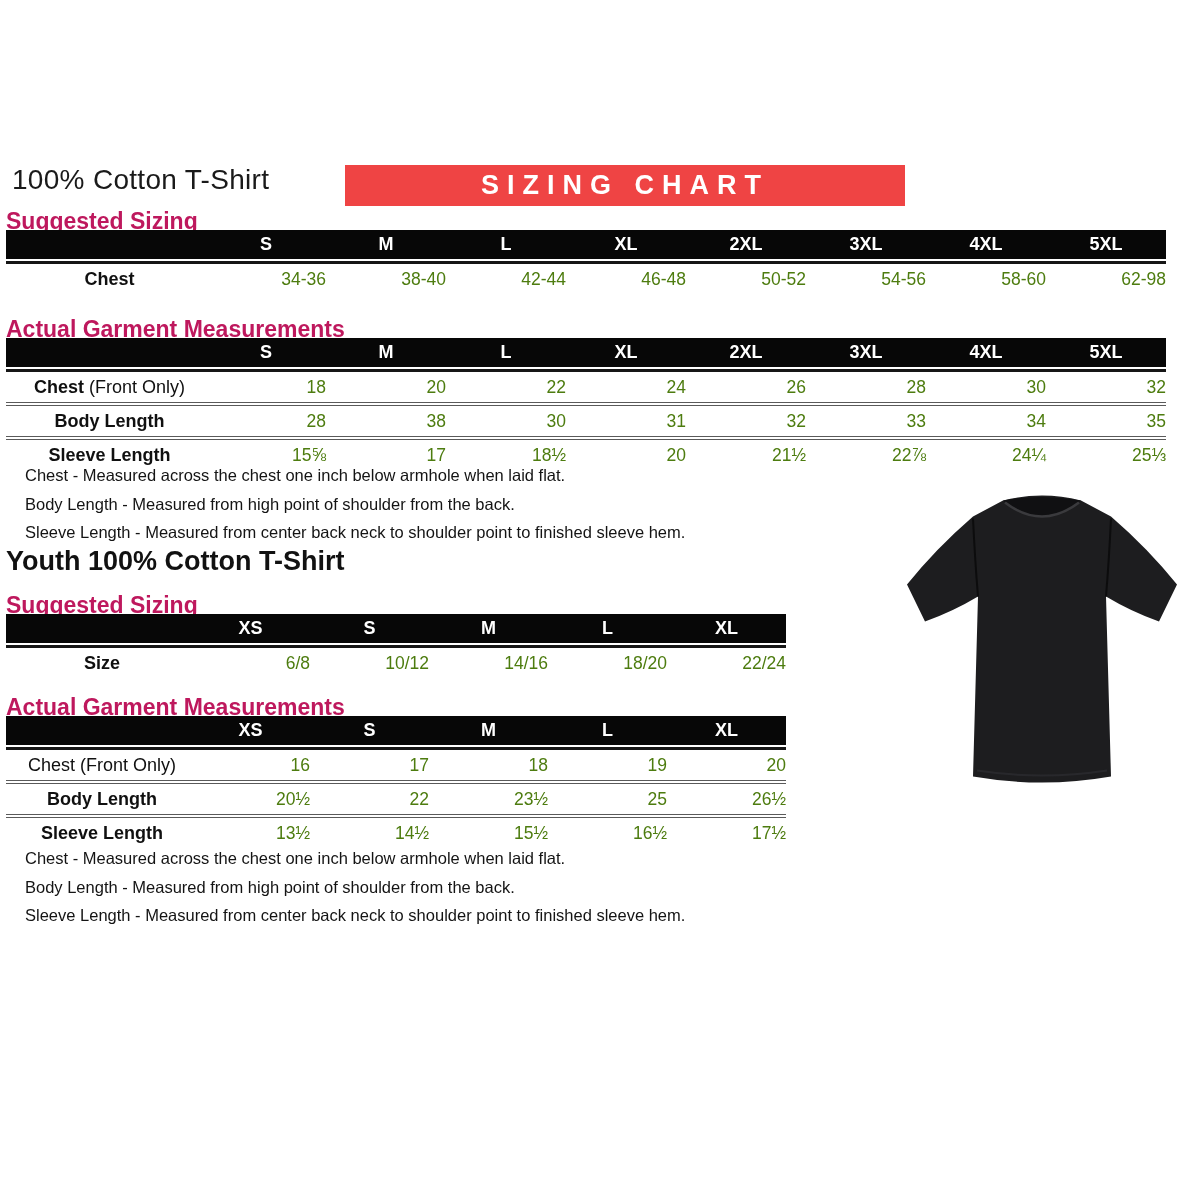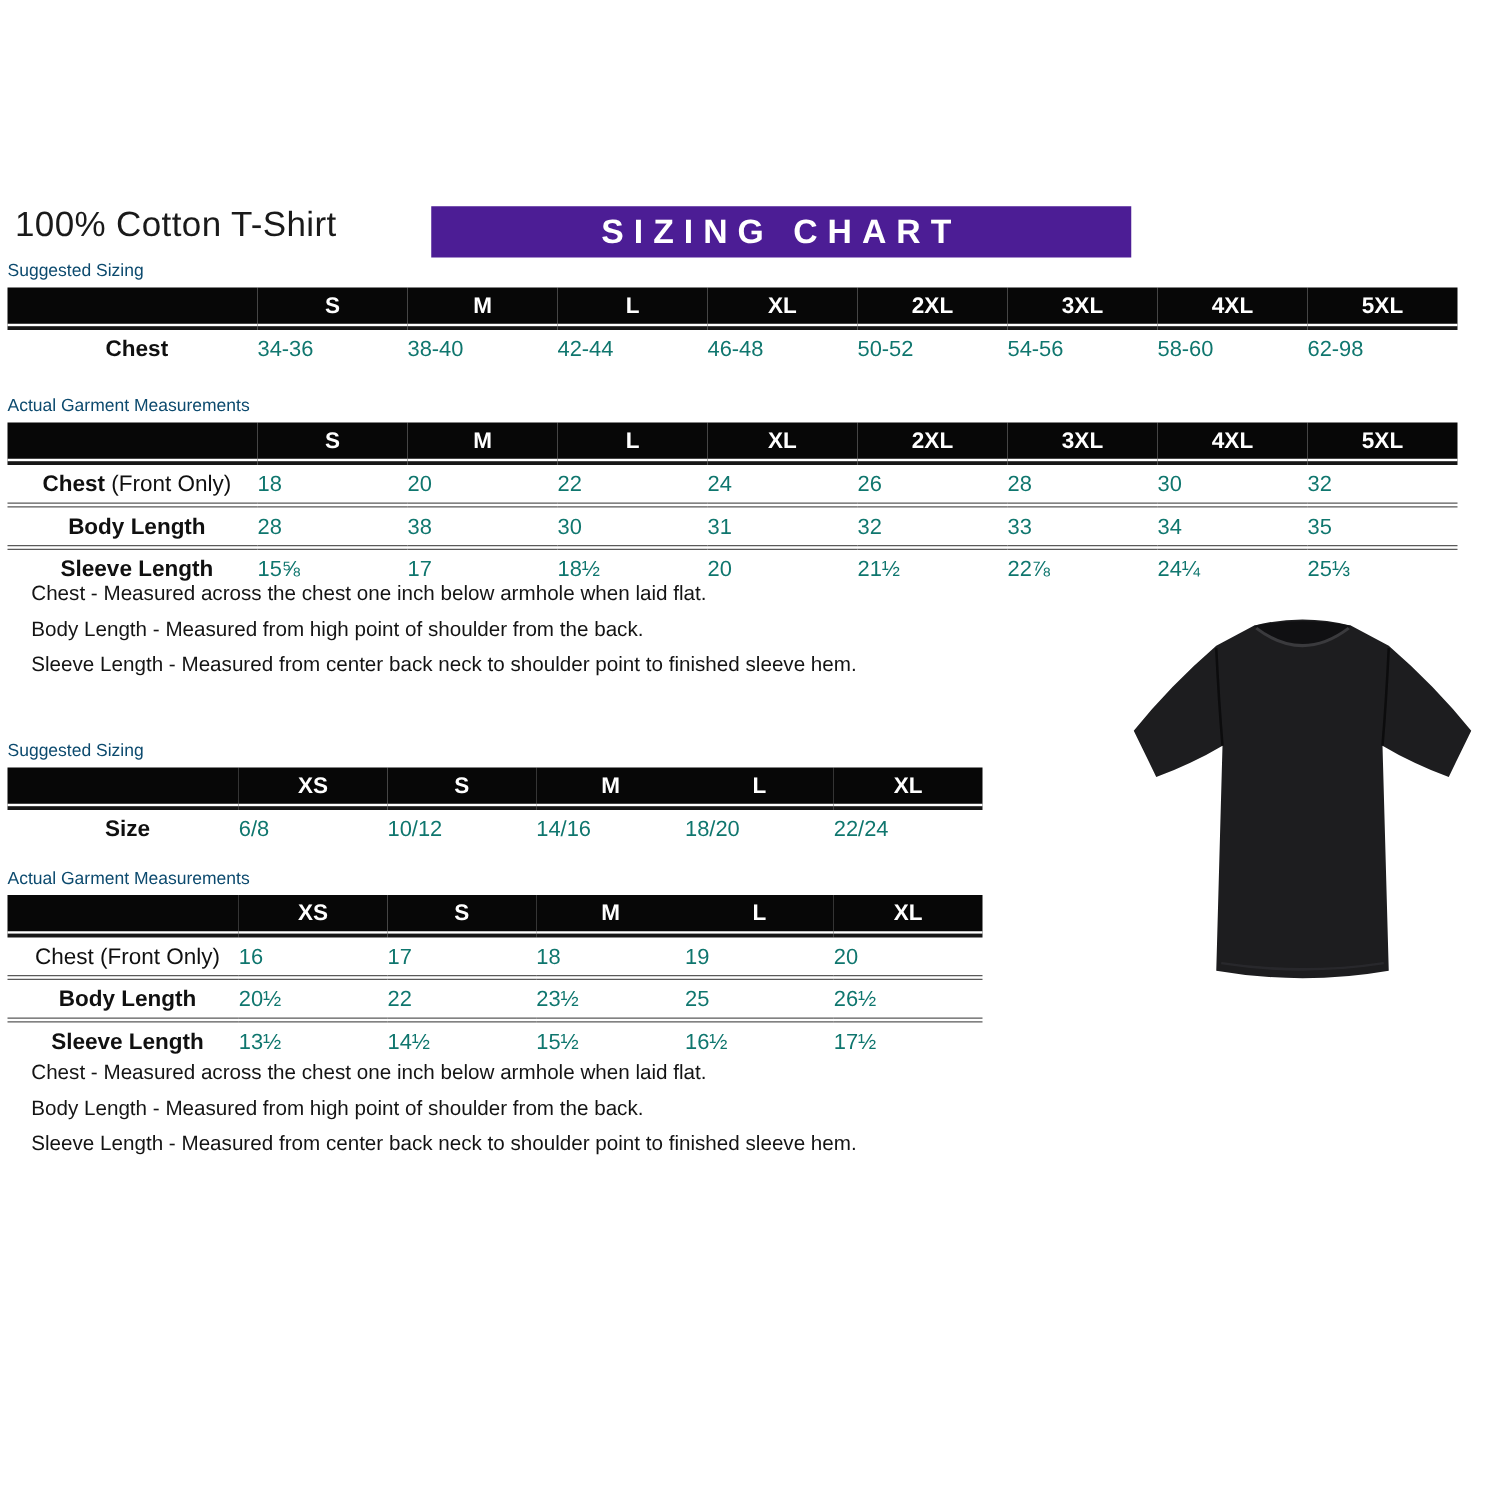--- a/index.html
+++ b/index.html
@@ -13,33 +13,33 @@
     position:absolute; left:12px; top:164px;
     font-size:28px; font-weight:400; color:#1a1a1a; letter-spacing:0.3px;
     white-space:nowrap;
   }
   .banner {
     position:absolute; left:345px; top:165px; width:560px; height:41px;
     display:flex; align-items:center; justify-content:center;
     font-size:27px; font-weight:700; letter-spacing:8px; white-space:nowrap;
   }
 
-  .section-label { position:absolute; font-size:14px; color:#0c4a6e; white-space:nowrap; }
+  .section-label { position:absolute; font-size:23px; color:#be185d; white-space:nowrap;font-weight:bold; }
 
   table.sizing { position:absolute; border-collapse:separate; border-spacing:0; table-layout:fixed; }
   table.adult-w { left:6px; width:1160px; }
   table.youth-w { left:6px; width:780px; }
   table.sizing th {
     background:#070707; color:#ffffff; font-size:18px; font-weight:700;
     height:29px; padding:0; text-align:center; border-bottom:2px solid #ffffff;
   }
   table.adult-w th.label-col { width:200px; }
   table.youth-w th.label-col { width:185px; }
   table.sizing td {
-    height:30px; text-align:left; font-size:17.5px; color:#0f766e; padding:0;
+    height:30px; text-align:right; font-size:17.5px; color:#4d7c0f; padding:0;
     white-space:nowrap;
   }
   table.sizing tbody tr:first-child td { border-top:3px solid #161616; }
   table.sizing tbody tr + tr td { border-top:4px double #5a5a5a; }
   table.sizing td.row-label { text-align:center; padding-left:7px; font-size:18px; color:#101010; }
   table.sizing td.row-label .b { font-weight:700; }
 
   .notes { position:absolute; left:13px; font-size:16.5px; color:#141414; line-height:28.5px; }
   .notes div { white-space:nowrap;margin-left:12px; }
 
@@ -49,21 +49,21 @@
   }
 
   .tshirt-wrap { position:absolute; left:885px; top:468px; width:315px; height:340px; }
 </style>
 </head>
 <body>
 
 <div class="canvas">
 
   <div class="page-title">100% Cotton T-Shirt</div>
-  <div class="banner" style="background: #4c1d95; color: rgb(255, 255, 255);">SIZING CHART</div>
+  <div class="banner" style="background: #ef4444; color: rgb(255, 255, 255);">SIZING CHART</div>
 
   <div class="section-label" style="left:6px; top:208px;">Suggested Sizing</div>
 
   <table class="sizing adult-w" style="top:230px;">
     <thead>
         <tr>
           <th class="label-col"></th>
           <th>S</th>
           <th>M</th>
           <th>L</th>
@@ -141,20 +141,21 @@
         </tr>
       </tbody>
   </table>
 
   <div class="notes" style="top:461px;">
     <div>Chest - Measured across the chest one inch below armhole when laid flat.</div>
     <div>Body Length - Measured from high point of shoulder from the back.</div>
     <div>Sleeve Length - Measured from center back neck to shoulder point to finished sleeve hem.</div>
   </div>
 
+  <div class="youth-title">Youth 100% Cotton T-Shirt</div>
 
   <div class="section-label" style="left:6px; top:592px;">Suggested Sizing</div>
 
   <table class="sizing youth-w" style="top:614px;">
     <thead>
         <tr>
           <th class="label-col"></th>
           <th>XS</th>
           <th>S</th>
           <th>M</th>

